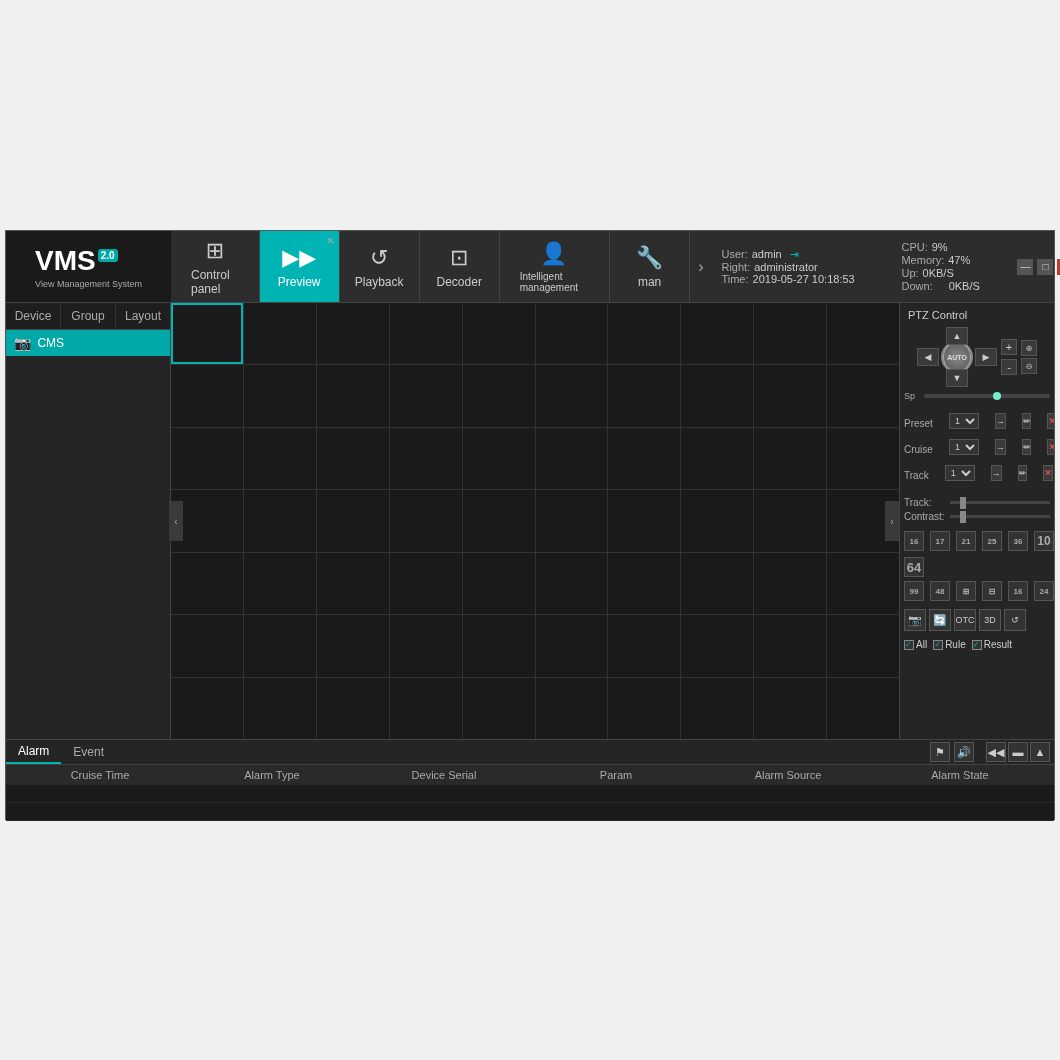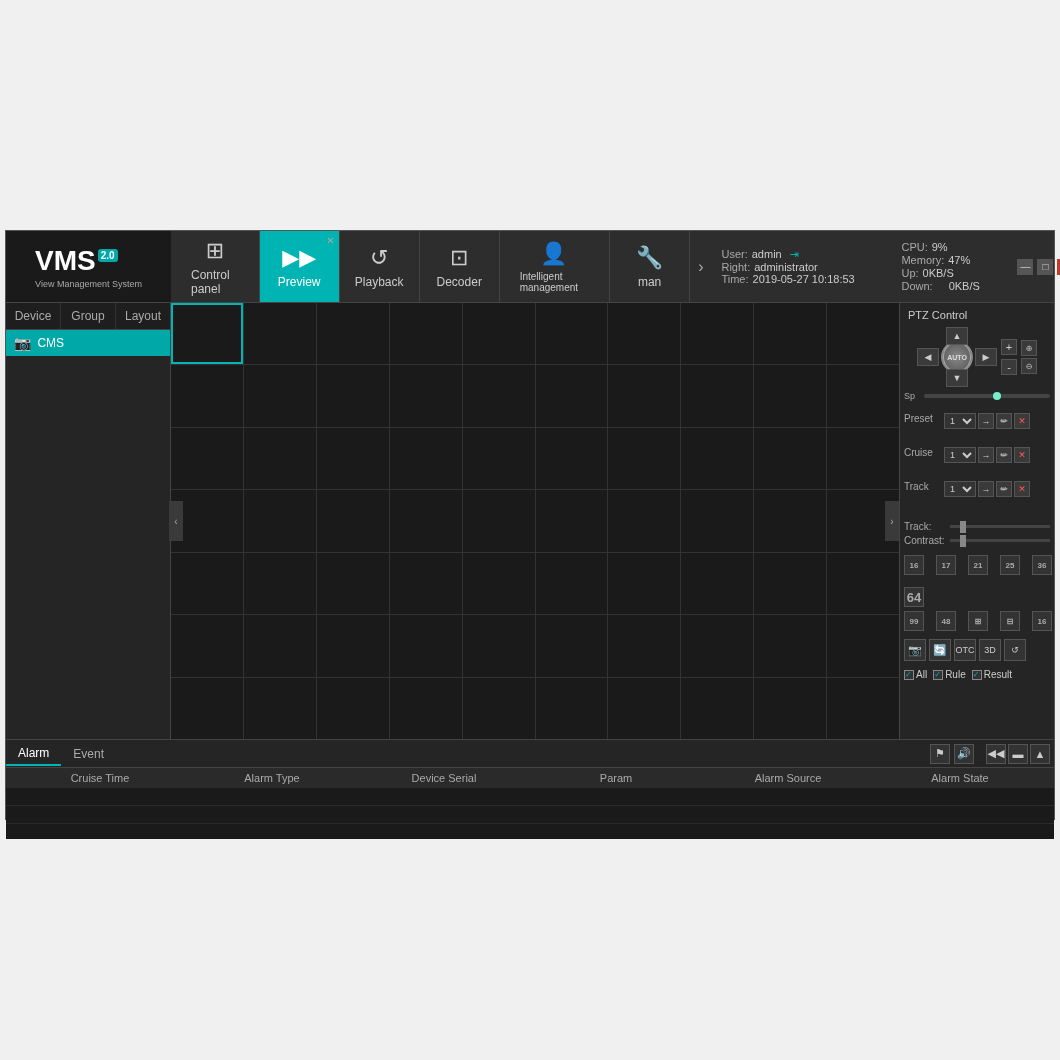--- a/index.html
+++ b/index.html
@@ -336,23 +336,23 @@
       position: absolute;
       width: 8px;
       height: 8px;
       background: #00b4b4;
       border-radius: 50%;
       top: -2px;
       left: 60%;
     }
     .ptz-setting-row {
       display: flex;
-      align-items: flex-start;
-      gap: 2px;
-      margin-bottom: 18px;
+      align-items: flex-end;
+      gap: 16px;
+      margin-bottom: 10px;
       font-size: 10px;
       color: #ccc;
     }
     .ptz-setting-label {
       width: 38px;
       font-size: 10px;
       color: #aaa;
     }
     .ptz-select {
       width: 32px;
@@ -394,21 +394,21 @@
       position: absolute;
       width: 6px;
       height: 12px;
       background: #888;
       top: -4px;
       left: 10%;
     }
     .grid-layout-buttons {
       display: grid;
       grid-template-columns: repeat(6, 1fr);
-      gap: 12px;
+      gap: 6px;
       margin-bottom: 4px;
     }
     .grid-layout-btn {
       width: 20px;
       height: 20px;
       background: #333;
       border: 1px solid #555;
       cursor: pointer;
       display: flex;
       align-items: center;
@@ -455,21 +455,21 @@
     .cb.checked::after {
       content: '✓';
       position: absolute;
       font-size: 8px;
       color: #00b4b4;
       top: -1px;
       left: 0;
     }
     
     .bottom-panel {
-      height: 100px;
+      height: 80px;
       background: #1e1e1e;
       border-top: 1px solid #444;
       display: flex;
       flex-direction: column;
     }
     .bottom-tabs {
       display: flex;
       align-items: center;
       background: #252525;
       border-bottom: 1px solid #444;

